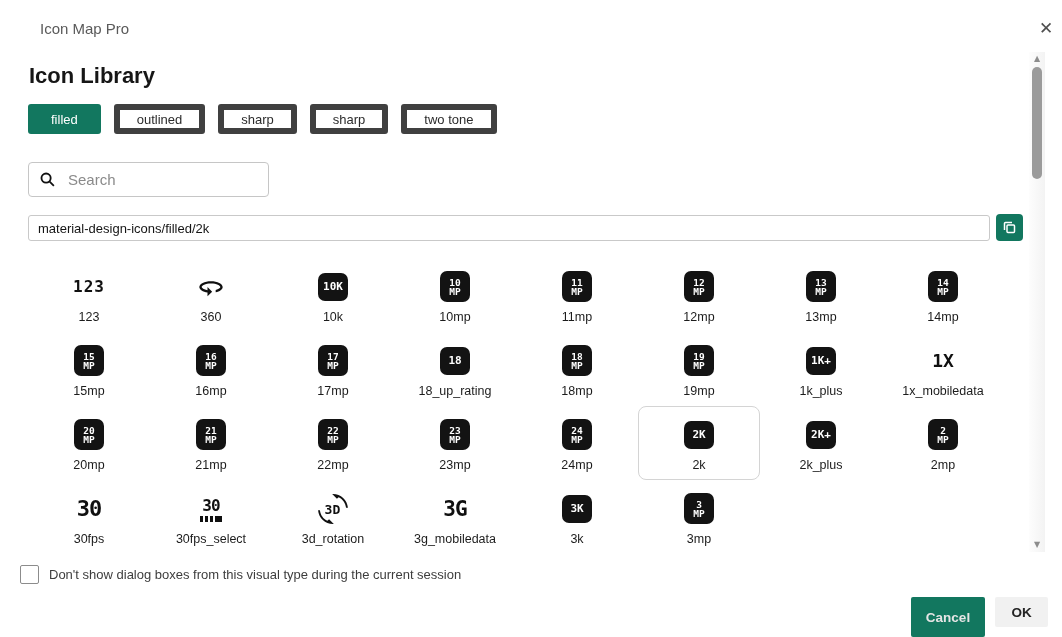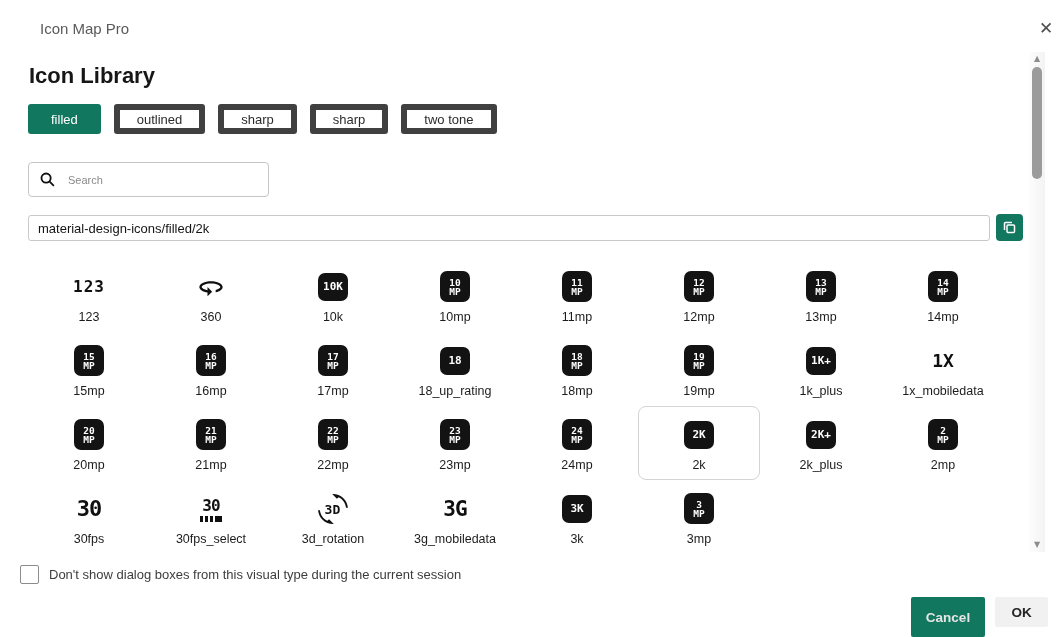--- a/index.html
+++ b/index.html
@@ -16,21 +16,21 @@
 
   .style-row { position:absolute; left:28px; top:104px; display:flex; gap:13px; }
   .style-btn { height:30px; padding:0 17px; background:#fff; border:6px solid #404040;
     border-radius:3px; font-size:13px; color:#2b2b2b; cursor:pointer;
     font-family:"Liberation Sans", sans-serif; }
   .style-btn.selected { background:var(--accent); border-color:var(--accent); color:#fff; }
 
   .search-box { position:absolute; left:28px; top:162px; width:241px; height:35px;
     border:1px solid #c6c6c6; border-radius:4px; display:flex; align-items:center; padding:0 10px; background:#fff; }
   .search-box svg { flex:0 0 auto; margin-right:12px; }
-  .search-box input { border:none; outline:none; width:100%; font-size:11px;
+  .search-box input { border:none; outline:none; width:100%; font-size:15px;
     font-family:"Liberation Sans", sans-serif; color:#000000; }
   .search-box input::placeholder { color:#8a8a8a; }
 
   .path-input { position:absolute; left:28px; top:215px; width:962px; height:26px;
     border:1px solid #c9c9c9; border-radius:3px; padding:0 9px; font-size:13px;
     color:#141414; font-family:"Liberation Sans", sans-serif; outline:none; }
   .copy-btn { position:absolute; left:996px; top:214px; width:27px; height:27px;
     background:var(--accent); border:none; border-radius:4px; cursor:pointer;
     display:flex; align-items:center; justify-content:center; }
 

